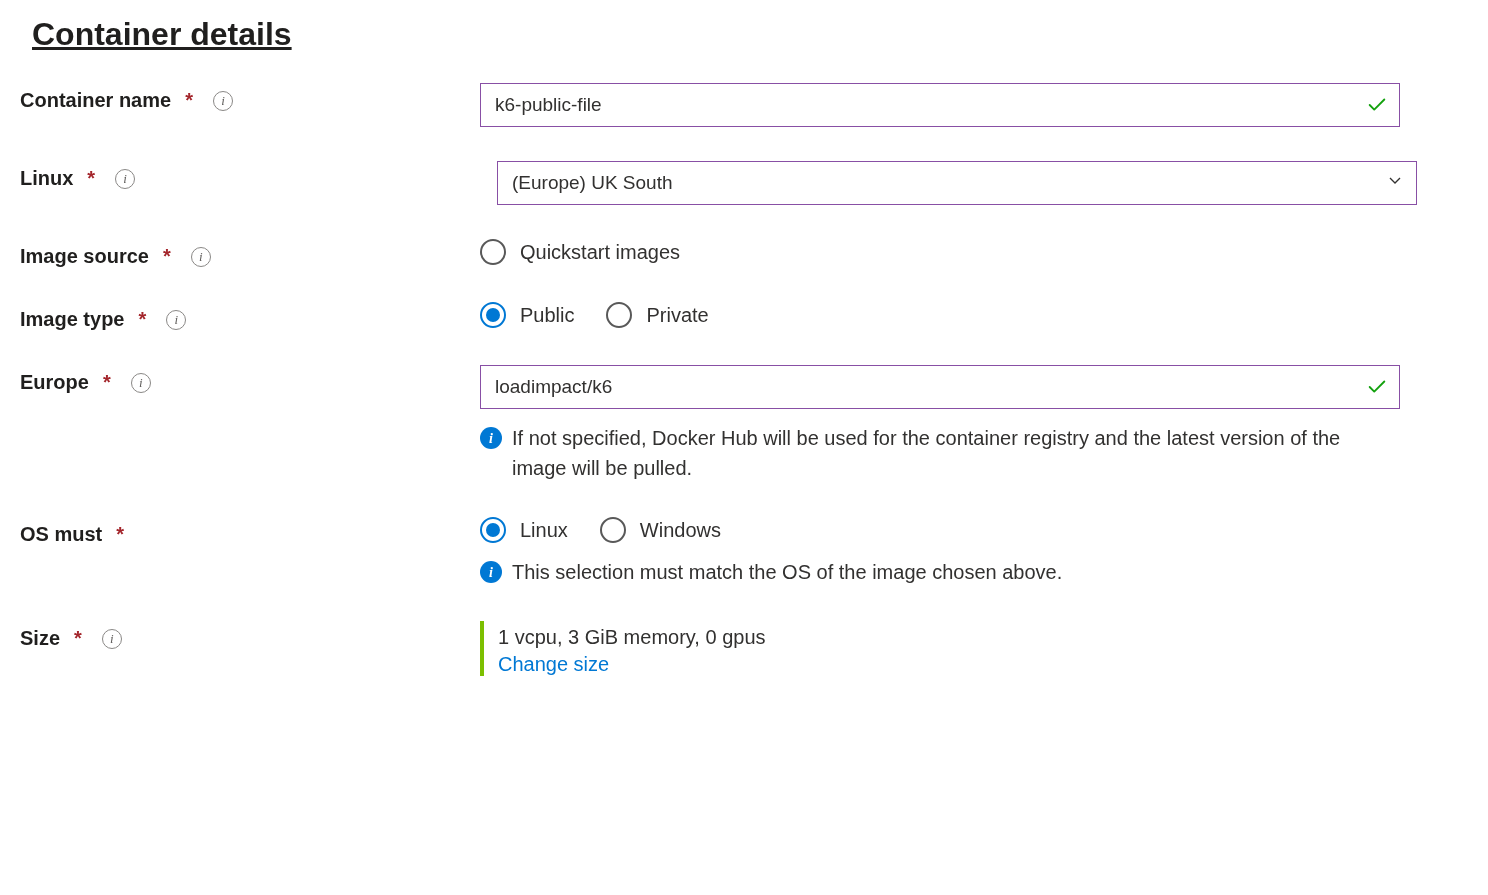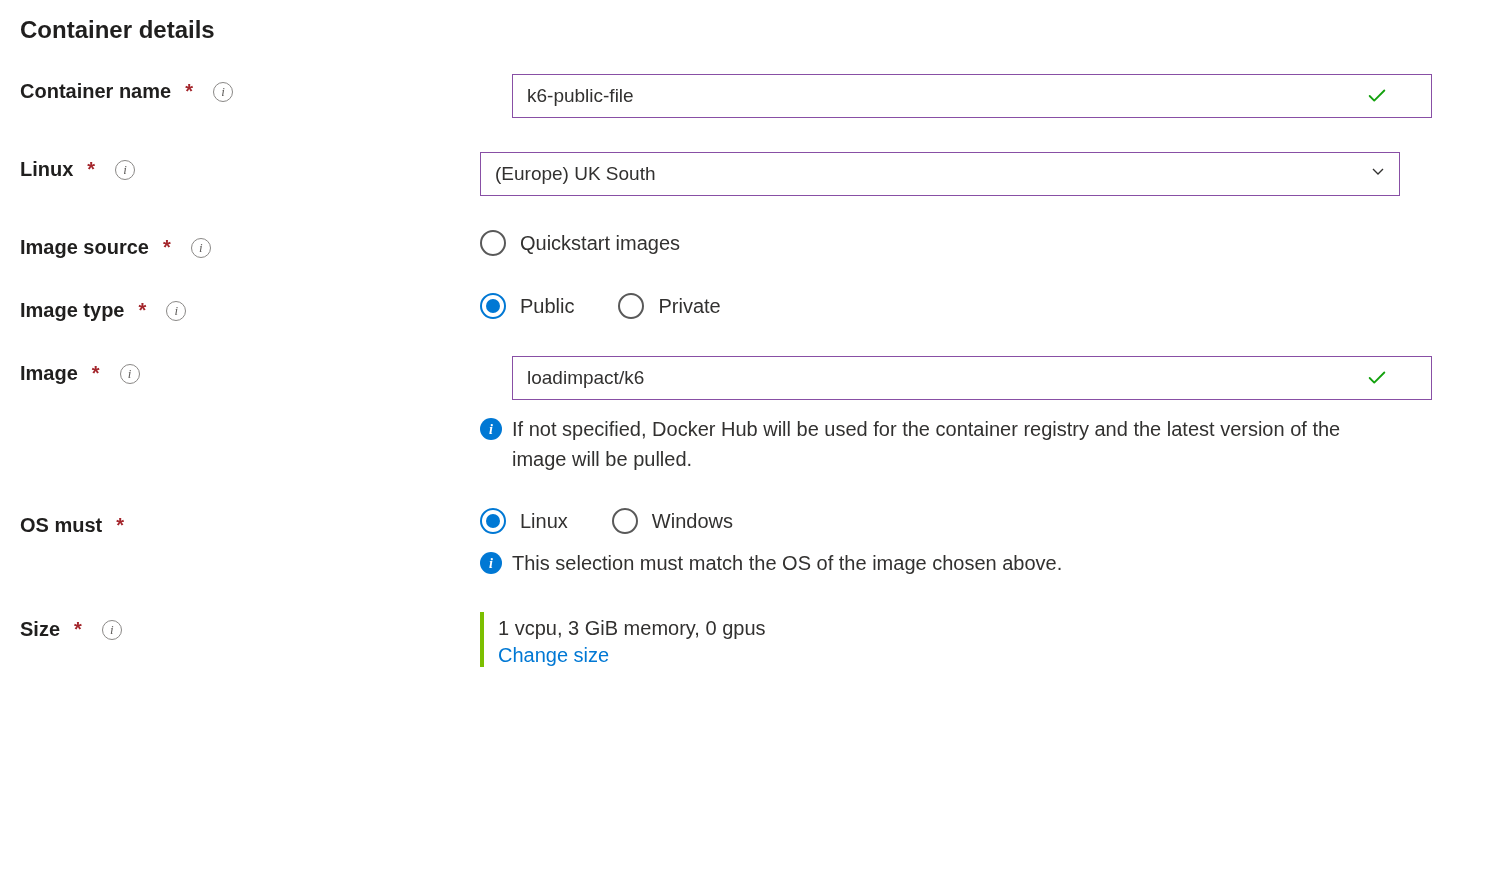--- a/index.html
+++ b/index.html
@@ -17,24 +17,25 @@
   body {
     margin: 0;
     padding: 16px 20px;
     font-family: "Segoe UI", -apple-system, Arial, sans-serif;
     font-size: 20px;
     color: var(--text);
     background: #fff;
     width: 1488px;
   }
   h2 {
-    font-size: 24px;
+    font-size: 32px;
     font-weight: 700;
-    margin: 0 0 30px 0;
+    margin: 0 0 30px 12px;
     color: #201f1e;
+    text-decoration: underline;
   }
   .form-row {
     display: flex;
     align-items: flex-start;
     margin-bottom: 34px;
   }
   .label-col {
     width: 460px;
     flex: 0 0 460px;
     display: flex;
@@ -65,34 +66,34 @@
   }
   .text-input {
     width: 100%;
     height: 44px;
     border: 1px solid var(--purple-border);
     padding: 0 44px 0 14px;
     font-size: 19px;
     color: var(--text);
     outline: none;
     position: relative;
-    margin-left: 32px;
   }
   .input-wrap { position: relative; width: 100%; }
   .check-icon {
     position: absolute;
     right: 12px; top: 50%;
     transform: translateY(-50%);
     color: #13a10e;
     pointer-events: none;
   }
   .check-icon svg { display: block; }
   .dropdown {
     position: relative;
     width: 100%;
+    margin-left: 17px;
   }
   .dropdown-btn {
     width: 100%;
     height: 44px;
     border: 1px solid var(--purple-border);
     padding: 0 44px 0 14px;
     font-size: 19px;
     color: var(--text);
     background: #fff;
     text-align: left;
@@ -103,21 +104,21 @@
     right: 12px; top: 50%;
     transform: translateY(-50%);
     pointer-events: none;
     color: #323130;
   }
   .radio-group {
     display: flex;
     flex-direction: column;
     gap: 22px;
   }
-  .radio-group.inline { flex-direction: row; gap: 44px; }
+  .radio-group.inline { flex-direction: row; gap: 32px; }
   .radio-item {
     display: inline-flex;
     align-items: center;
     gap: 14px;
     cursor: pointer;
     font-size: 20px;
     color: var(--text);
   }
   .radio-circle {
     width: 26px; height: 26px;
@@ -250,21 +251,21 @@
       <label class="radio-item">
         <span class="radio-circle"></span>
         <span>Private</span>
       </label>
     </div>
   </div>
 </div>
 
 <div class="form-row">
   <div class="label-col">
-    <span>Image</span>
+    <span>Europe</span>
     <span class="required">*</span>
     <span class="info-icon">i</span>
   </div>
   <div class="control-col">
     <div class="input-wrap">
       <input type="text" class="text-input" value="loadimpact/k6" style="">
       <span class="check-icon">
         <svg width="22" height="22" viewBox="0 0 24 24" fill="none" stroke="currentColor" stroke-width="2" stroke-linecap="round" stroke-linejoin="round">
             <polyline points="20 6 9 17 4 12"></polyline>
           </svg>

